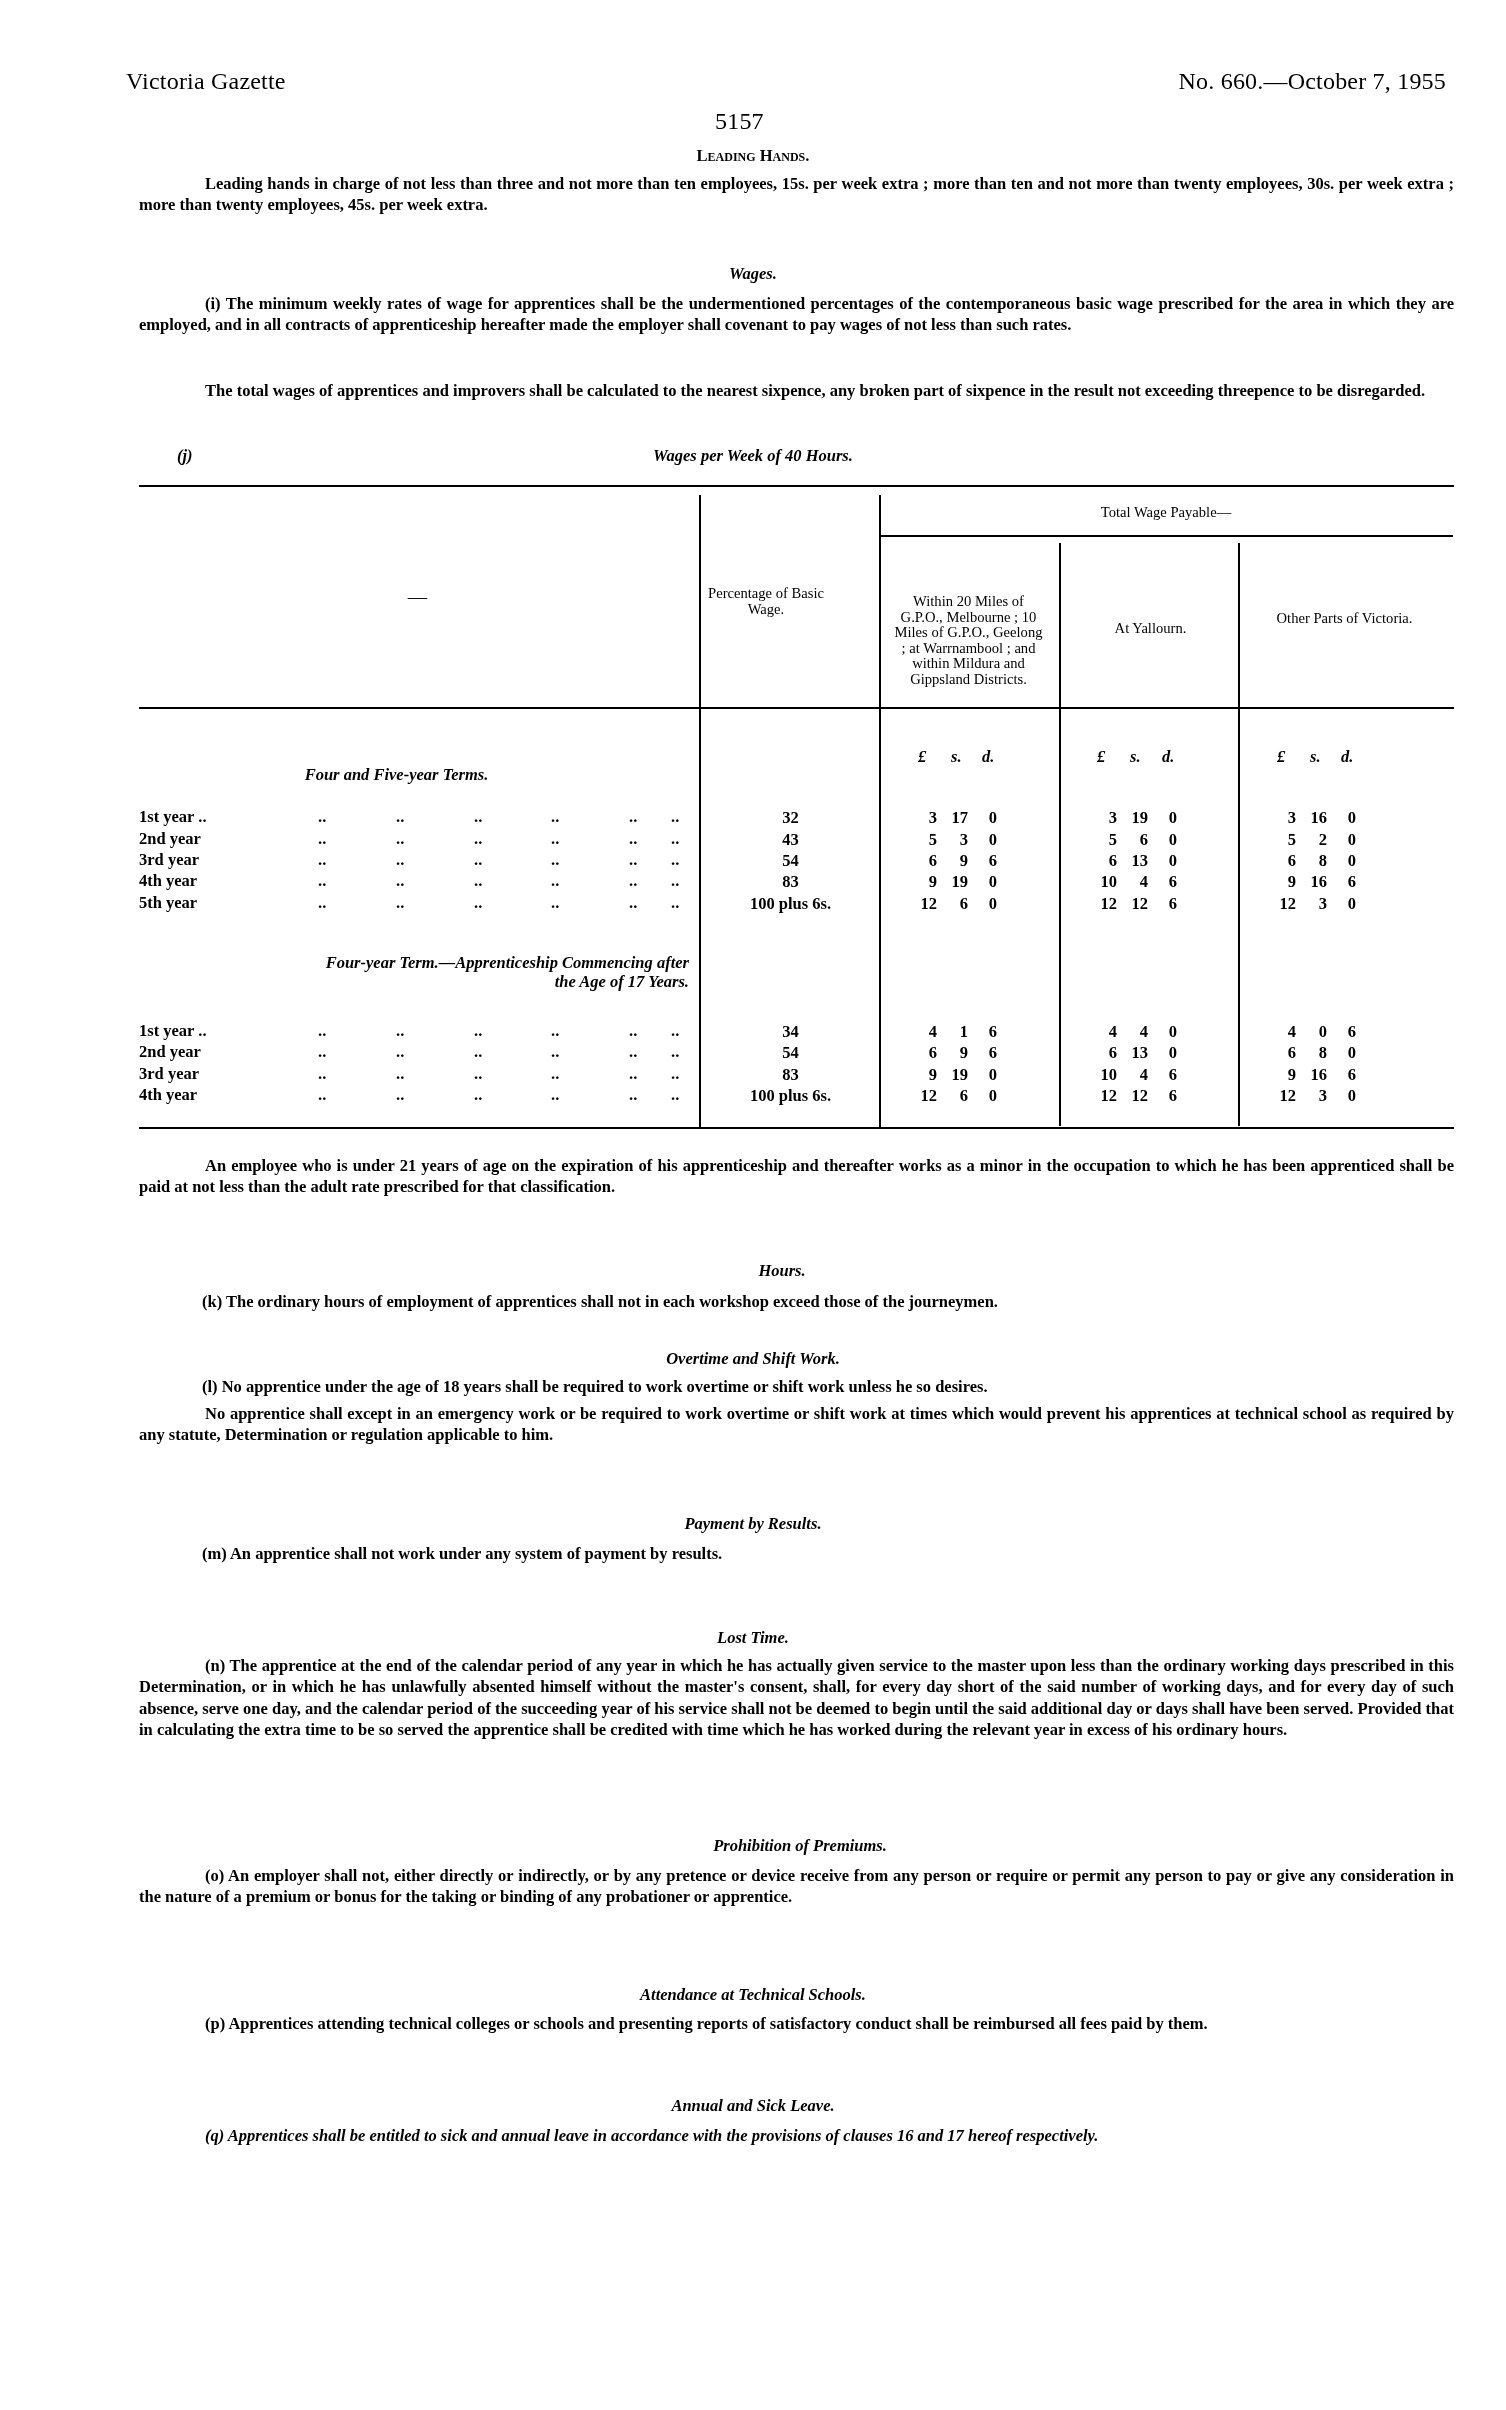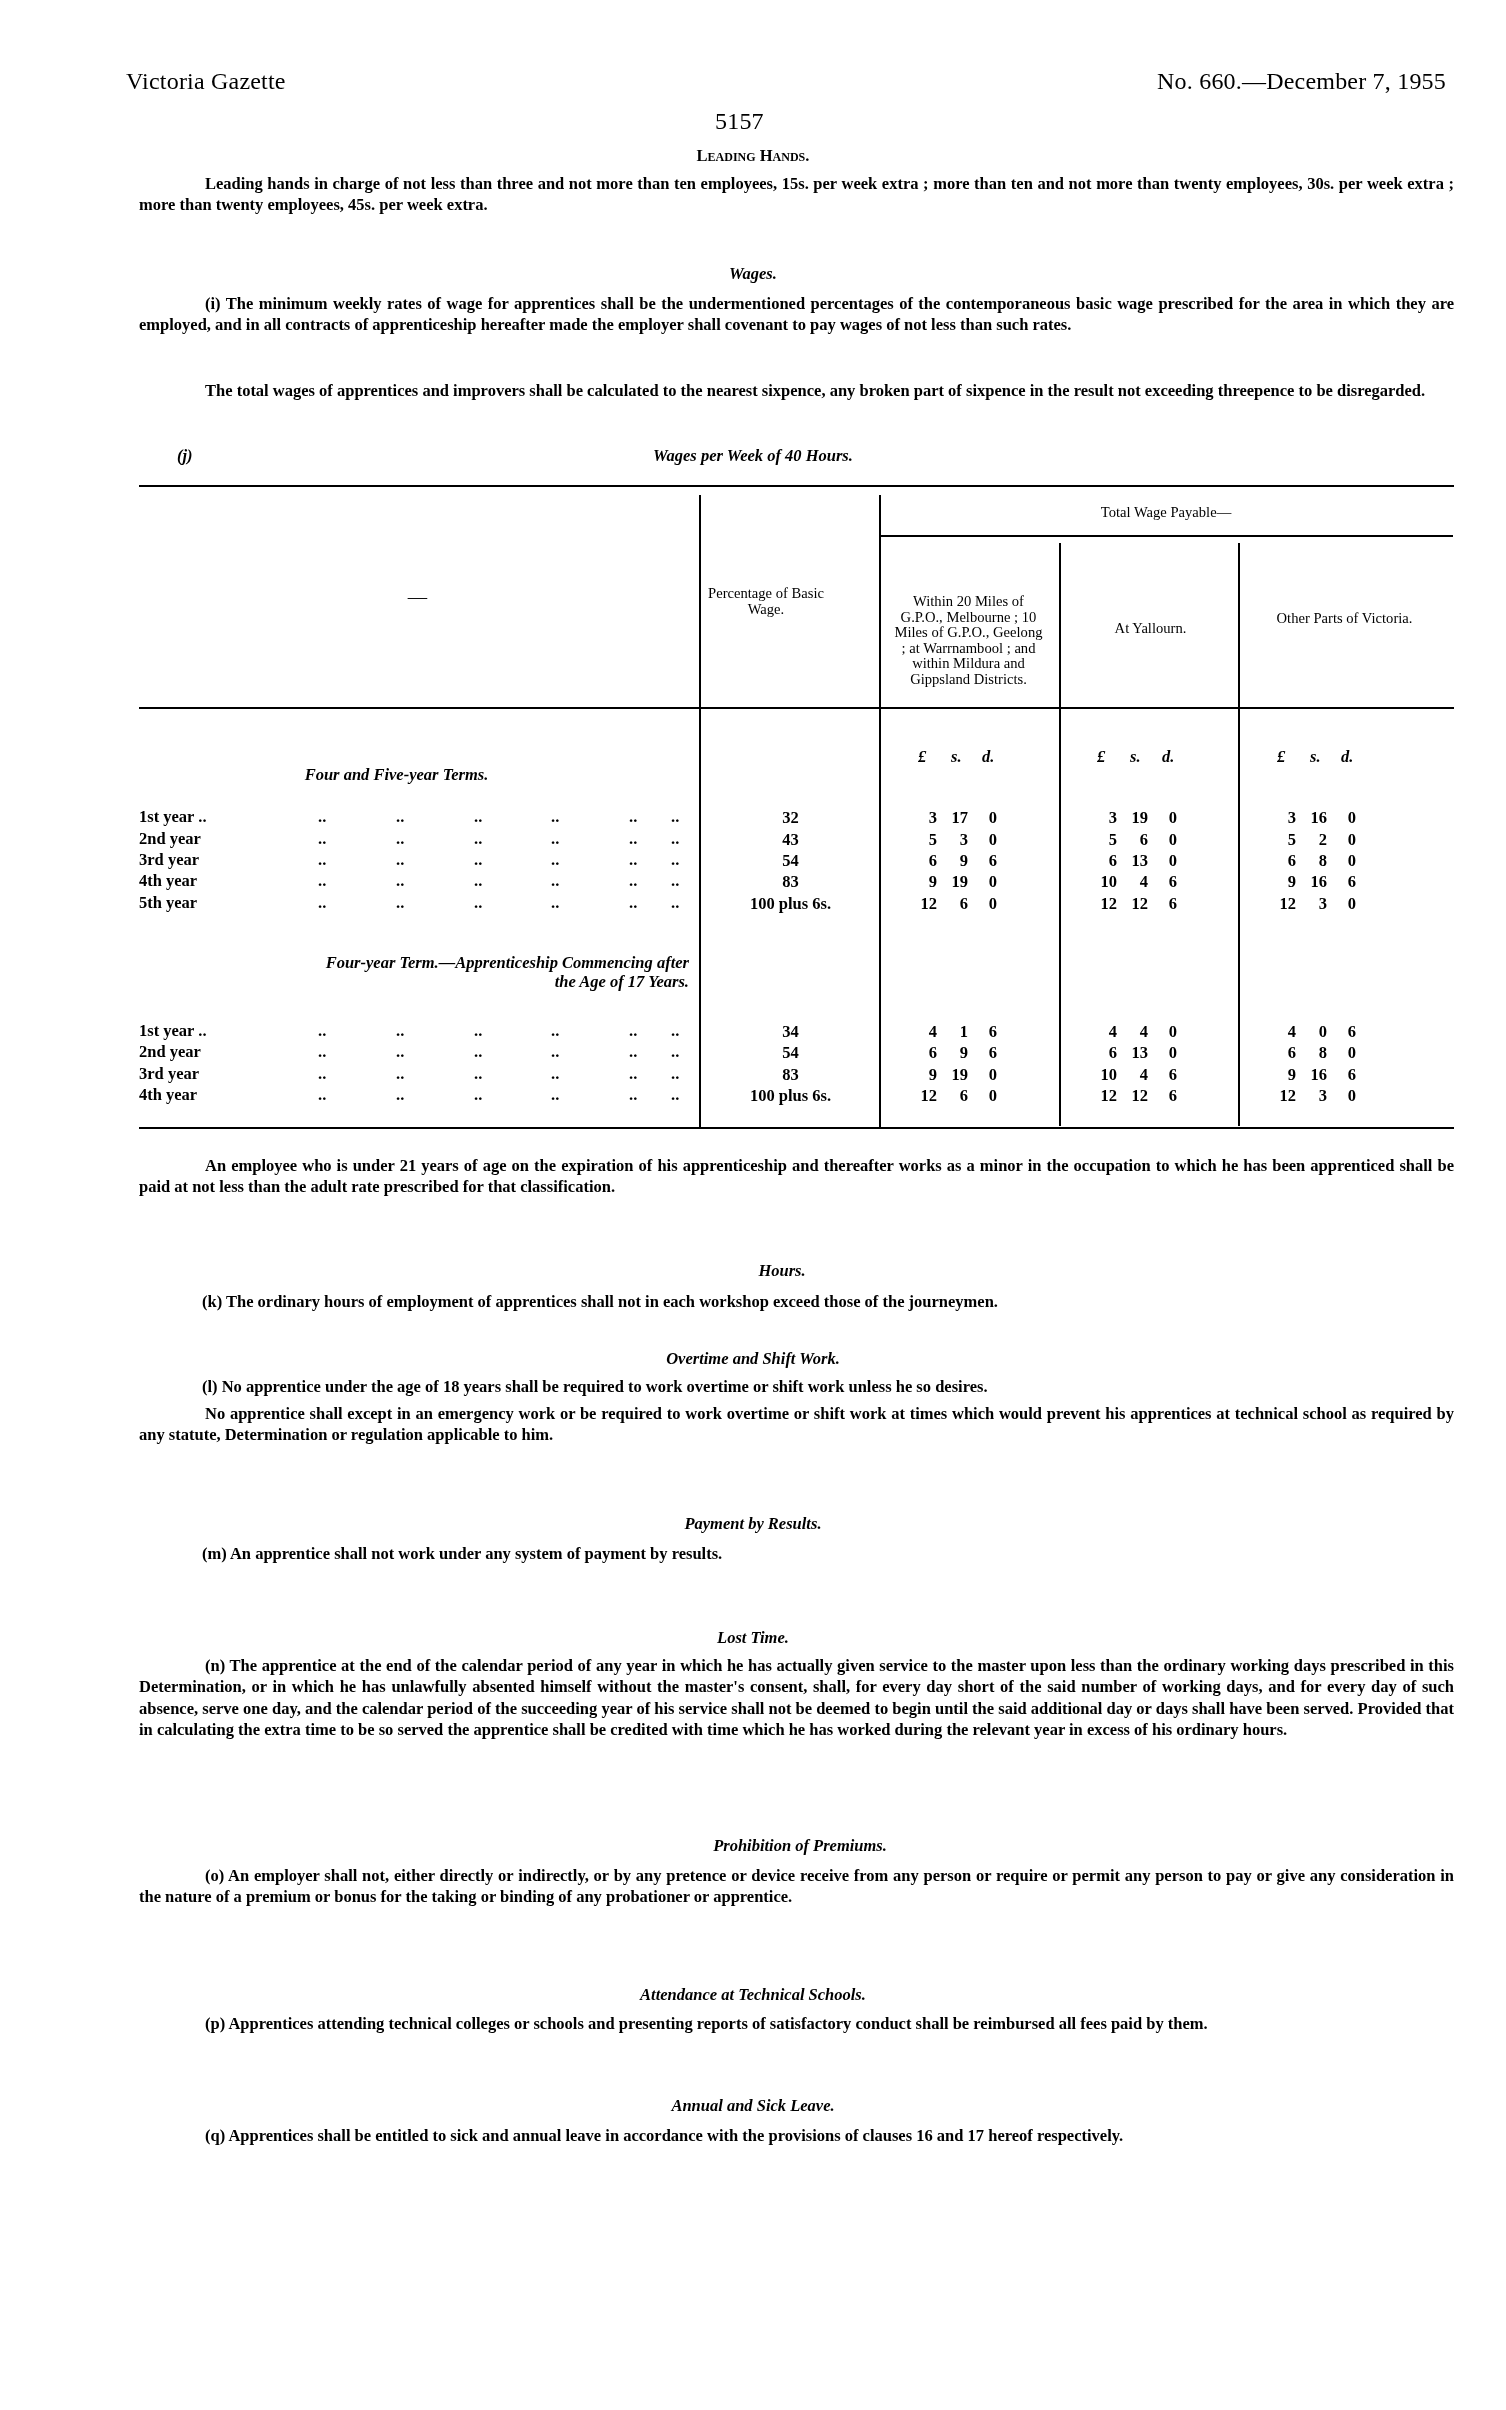--- a/index.html
+++ b/index.html
@@ -18,21 +18,21 @@
   .cell { position: absolute; font-size: 16.5px; font-weight: bold; line-height: 21.3px; }
   .rowlabel { position: absolute; left: 139px; font-size: 16.5px; font-weight: bold; }
   .lsd-head { position: absolute; font-size: 16.5px; font-weight: bold; font-style: italic; }
   .subhead { position: absolute; font-style: italic; font-weight: bold; font-size: 16.5px; text-align: center; }
 </style>
 </head>
 <body>
 
 <div class="abs hdr" style="left:126px;">Victoria Gazette</div>
 <div class="abs hdr" style="left:715px;margin-top:40px;">5157</div>
-<div class="abs hdr" style="right:60px;">No. 660.—December 7, 1955</div>
+<div class="abs hdr" style="right:60px;">No. 660.—October 7, 1955</div>
 
 <div class="section-title smallcaps" style="top:146px;">Leading Hands.</div>
 <div class="para" style="top:173px;"><span class="indent"></span><span>Leading hands in charge of not less than three and not more than ten employees, 15s. per week extra ; more than ten and not more than twenty employees, 30s. per week extra ; more than twenty employees, 45s. per week extra.</span></div>
 
 <div class="section-title" style="top:264px;">Wages.</div>
 <div class="para" style="top:293px;"><span class="indent"></span><span>(i) The minimum weekly rates of wage for apprentices shall be the undermentioned percentages of the contemporaneous basic wage prescribed for the area in which they are employed, and in all contracts of apprenticeship hereafter made the employer shall covenant to pay wages of not less than such rates.</span></div>
 <div class="para" style="top:380px;"><span class="indent"></span><span>The total wages of apprentices and improvers shall be calculated to the nearest sixpence, any broken part of sixpence in the result not exceeding threepence to be disregarded.</span></div>
 
 <div class="abs" style="top:446px; left:177px; font-size:16.5px; font-style:italic; font-weight:bold;">(j)</div>
 <div class="section-title" style="top:446px;">Wages per Week of 40 Hours.</div>
@@ -265,14 +265,14 @@
 <div class="section-title" style="top:1628px;">Lost Time.</div>
 <div class="para light" style="top:1655px; font-weight:bold;"><span class="indent"></span><span>(n) The apprentice at the end of the calendar period of any year in which he has actually given service to the master upon less than the ordinary working days prescribed in this Determination, or in which he has unlawfully absented himself without the master's consent, shall, for every day short of the said number of working days, and for every day of such absence, serve one day, and the calendar period of the succeeding year of his service shall not be deemed to begin until the said additional day or days shall have been served. Provided that in calculating the extra time to be so served the apprentice shall be credited with time which he has worked during the relevant year in excess of his ordinary hours.</span></div>
 
 <div class="section-title" style="top:1836px;margin-left:47px;">Prohibition of Premiums.</div>
 <div class="para" style="top:1865px;"><span class="indent"></span><span>(o) An employer shall not, either directly or indirectly, or by any pretence or device receive from any person or require or permit any person to pay or give any consideration in the nature of a premium or bonus for the taking or binding of any probationer or apprentice.</span></div>
 
 <div class="section-title" style="top:1985px;">Attendance at Technical Schools.</div>
 <div class="para" style="top:2013px;"><span class="indent"></span><span>(p) Apprentices attending technical colleges or schools and presenting reports of satisfactory conduct shall be reimbursed all fees paid by them.</span></div>
 
 <div class="section-title" style="top:2096px;">Annual and Sick Leave.</div>
-<div class="para" style="top:2125px;"><span class="indent"></span><span>(q) Apprentices shall be entitled to sick and annual leave in accordance with the provisions of clauses 16 and 17 hereof respectively.</span></div>
+<div class="para" style="top:2125px;font-style:italic;"><span class="indent"></span><span>(q) Apprentices shall be entitled to sick and annual leave in accordance with the provisions of clauses 16 and 17 hereof respectively.</span></div>
 
 
 </body></html>

